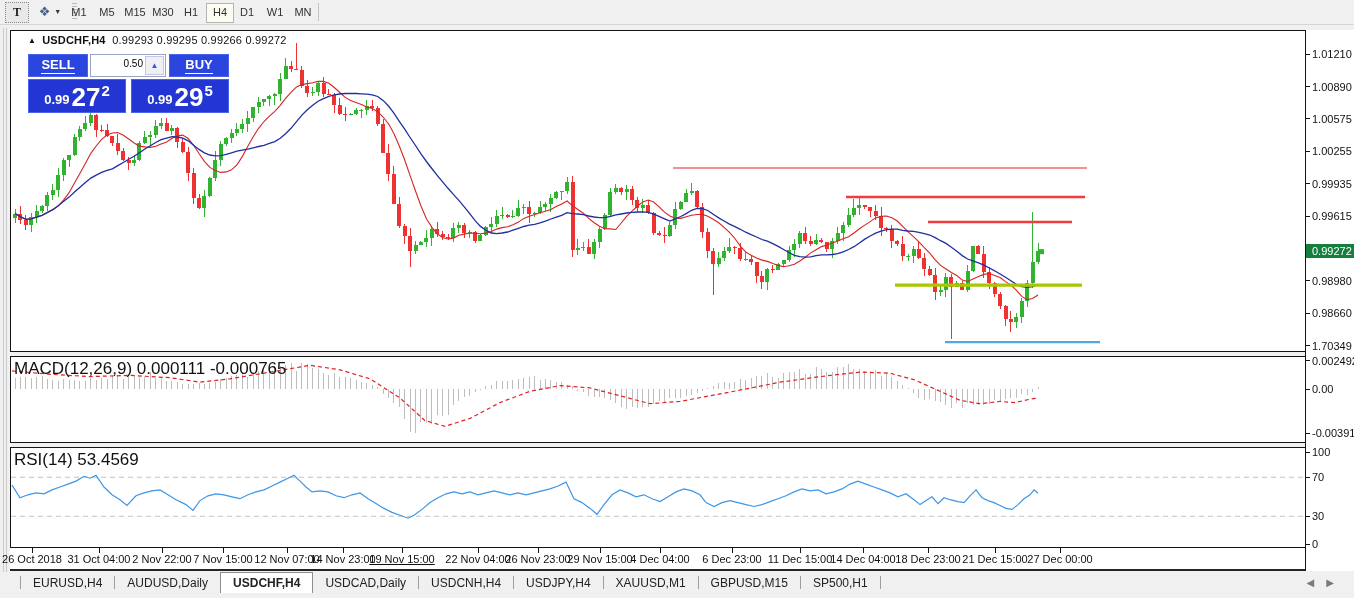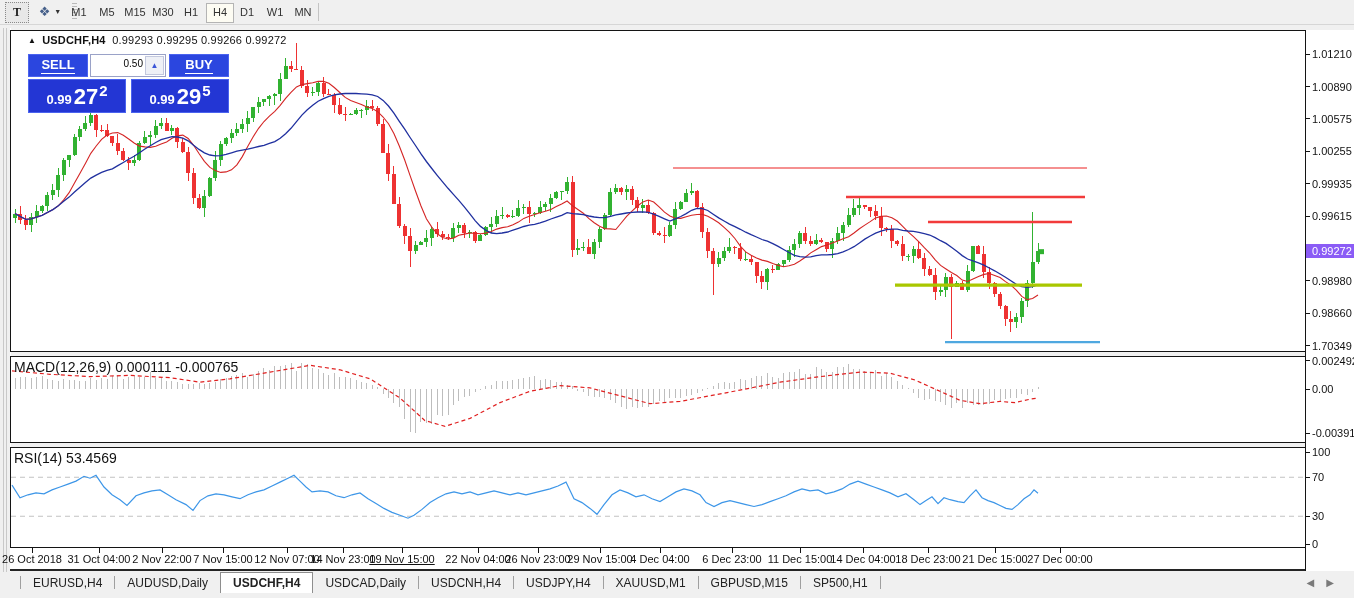--- a/index.html
+++ b/index.html
@@ -23,37 +23,37 @@
   #splitter{left:0;top:28px;width:10px;height:545px;background:#f0f0f0;border-right:1px solid #fff;}
   #splitter:before{content:"";position:absolute;left:3px;top:0;width:1px;height:100%;background:#c9c9c9;}
   #splitter:after{content:"";position:absolute;left:6px;top:0;width:1px;height:100%;background:#c9c9c9;}
 
   #chart-svg{left:0;top:0;pointer-events:none;}
 
   #symbol-header{left:28px;top:34px;font-size:11px;color:#111;letter-spacing:0.2px;z-index:5;}
   #symbol-header .arr{font-size:8px;margin-right:6px;position:relative;top:-1px;}
   #symbol-header b{font-weight:600;}
 
-  .ind-label{font-size:14px;color:#111;z-index:5;}
+  .ind-label{font-size:17px;color:#111;z-index:5;}
 
   
   .tick-label{position:absolute;left:1312px;font-size:11px;color:#111;line-height:12px;white-space:nowrap;}
-  #cur-price{position:absolute;left:1306px;width:48px;height:14px;background:#8b5cf6;color:#fff;font-size:11px;line-height:14px;padding-left:6px;box-sizing:border-box;z-index:6;}
+  #cur-price{position:absolute;left:1306px;width:48px;height:14px;background:#15803d;color:#fff;font-size:11px;line-height:14px;padding-left:6px;box-sizing:border-box;z-index:6;}
   .date-label{position:absolute;font-size:11px;color:#111;white-space:nowrap;transform:translateX(-50%);top:553px;}
 
   
   #trade-panel{left:28px;top:54px;width:239px;height:59px;z-index:4;}
   .blue-btn{position:absolute;background:#2b46df;color:#fff;display:flex;align-items:center;justify-content:center;font-size:13px;font-weight:bold;box-sizing:border-box;border:1px solid #4a63ef;}
   .blue-btn span{border-bottom:1px solid #fff;padding-bottom:1px;}
   #lot-box{position:absolute;left:62px;top:0;width:76px;height:23px;background:#fff;border:1px solid #9aa2c8;box-sizing:border-box;}
   #lot-input{position:absolute;right:22px;top:3px;font-size:10px;color:#000;}
   .spin{position:absolute;top:2px;width:19px;height:19px;background:#eef0f6;border:1px solid #c3c8dd;box-sizing:border-box;color:#3b55d8;font-size:8px;display:flex;align-items:center;justify-content:center;}
   .price-box{position:absolute;top:25px;height:34px;background:#2336d4;color:#fff;display:flex;align-items:flex-end;justify-content:center;box-sizing:border-box;border:1px solid #4a63ef;}
   .price-box .sm{font-size:13px;font-weight:bold;margin:0 2px 5px 0;}
-  .price-box .big{font-size:22px;font-weight:bold;line-height:30px;}
+  .price-box .big{font-size:26px;font-weight:bold;line-height:30px;}
   .price-box .sup{font-size:15px;font-weight:bold;margin:2px 0 0 1px;align-self:flex-start;}
 
   
   #tabbar{left:0;top:572px;width:1354px;height:21px;background:#f0f0f0;border-bottom:1px solid #b9b9b9;display:flex;align-items:flex-end;}
   .tab{height:20px;line-height:20px;padding:0 12px;font-size:12px;color:#222;position:relative;}
   .tab.active{background:#fff;border:1px solid #8e8e8e;border-bottom:none;font-weight:bold;}
   .tab-sep{width:1px;height:13px;background:#9f9f9f;margin-bottom:4px;}
   #tab-scroll{position:absolute;right:8px;top:577px;color:#7a7a7a;font-size:10px;letter-spacing:12px;z-index:7;}
   #bottom-strip{left:0;top:593px;width:1354px;height:5px;background:#f0f0f0;}
 </style>

